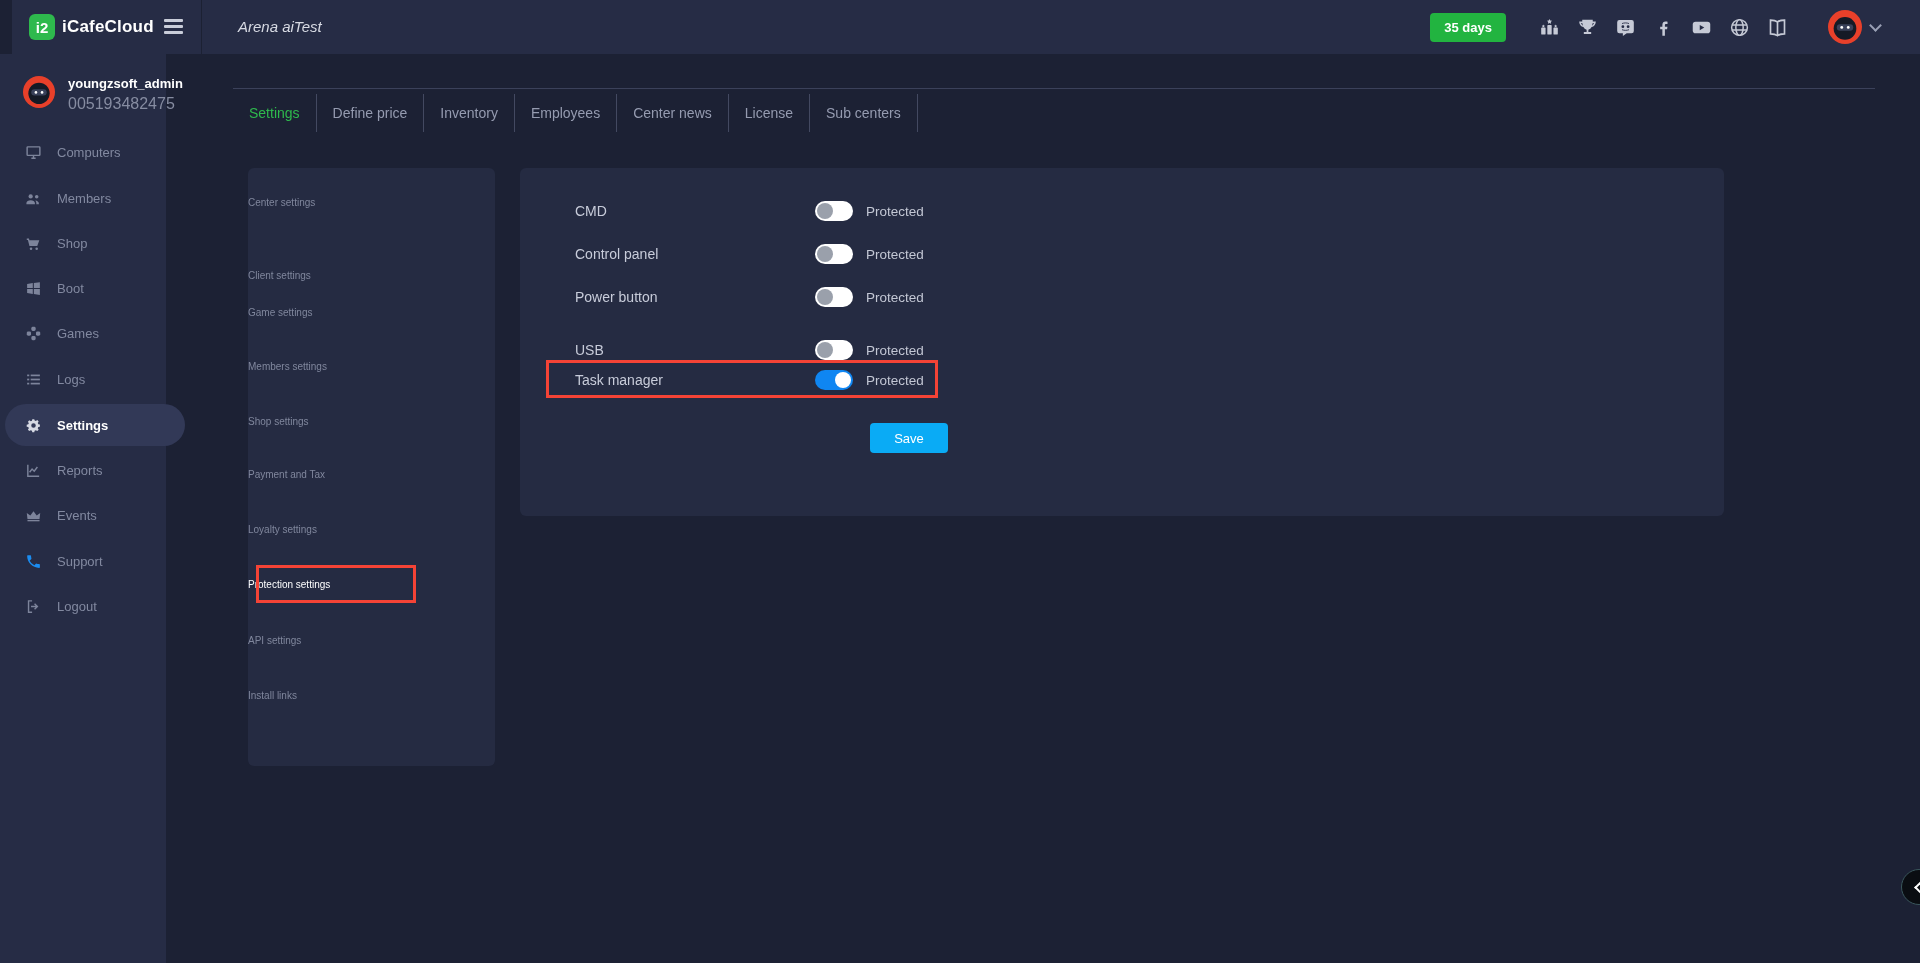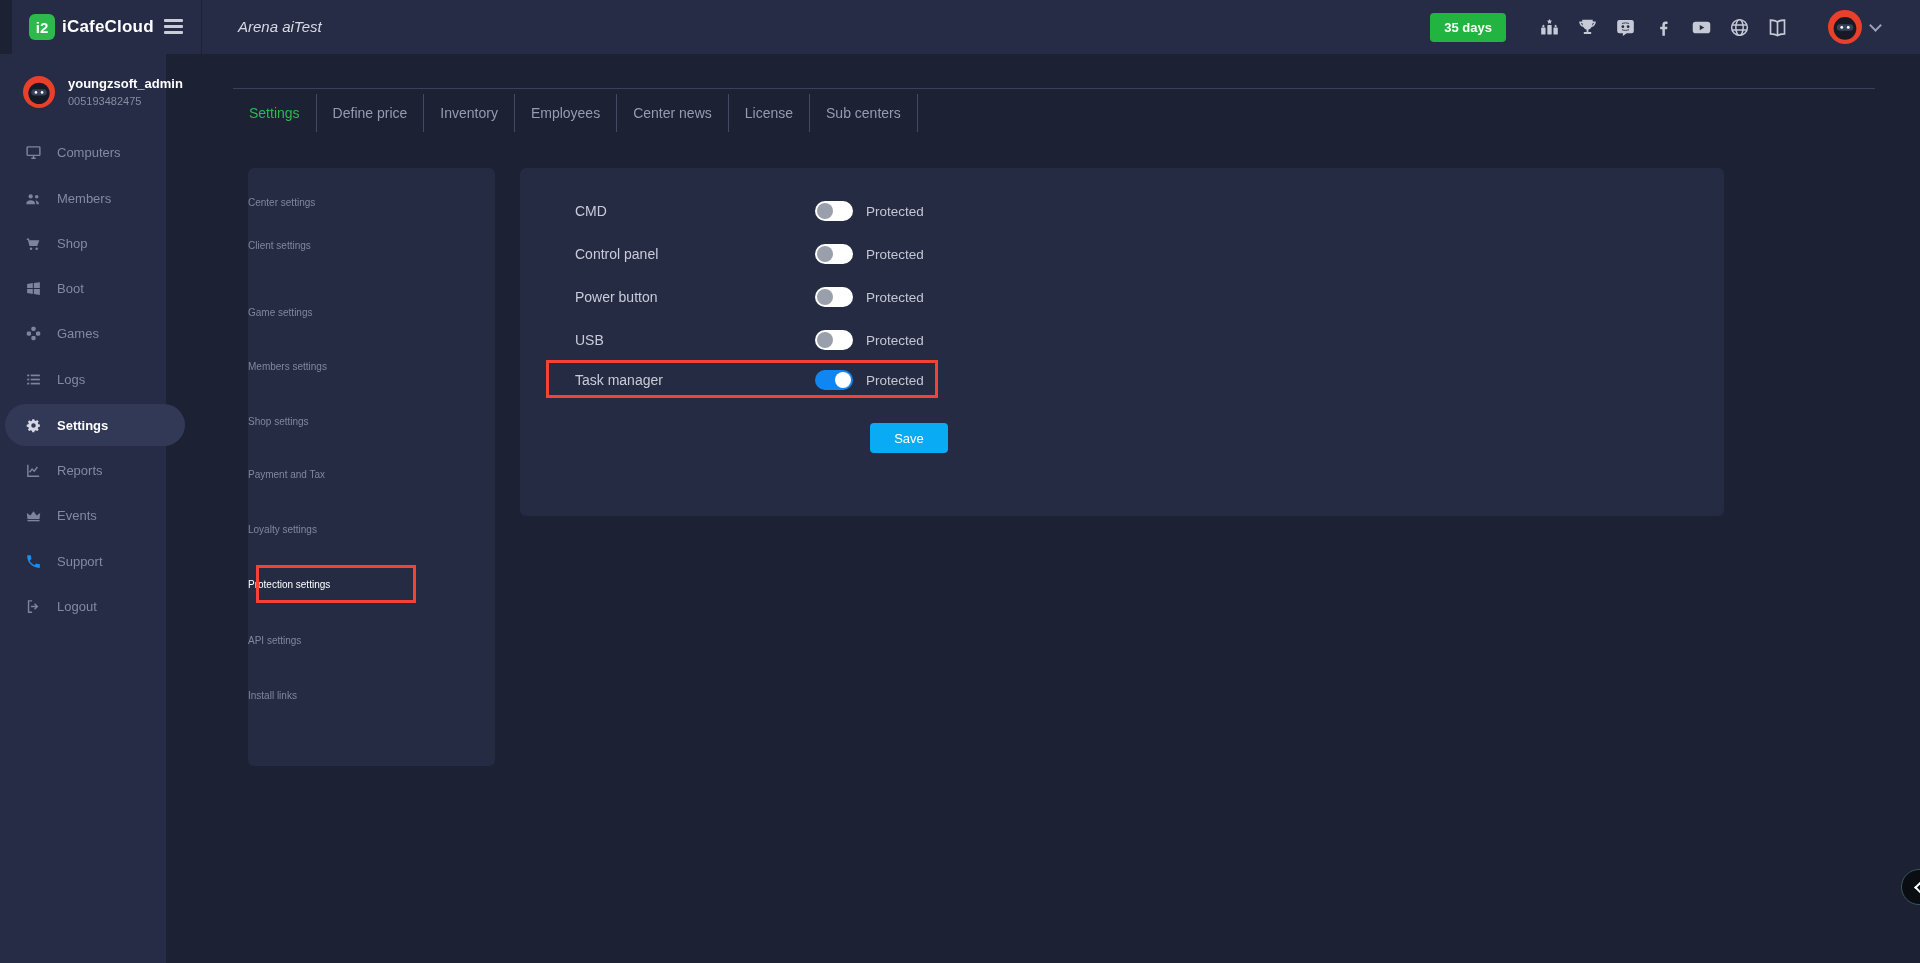--- a/index.html
+++ b/index.html
@@ -18,21 +18,21 @@
   .days-badge{background:var(--badge_green);color:#fff;font-size:13px;font-weight:bold;padding:7px 14px;border-radius:4px;margin-right:24px;cursor:pointer;}
   .tb-icon{width:24px;height:24px;color:#c6cad6;margin:0 7px;display:flex;align-items:center;justify-content:center;cursor:pointer;}
   .tb-icon svg{width:21px;height:21px;}
   .tb-avatar{width:34px;height:34px;border-radius:50%;background:#e8402a;margin-left:32px;display:flex;align-items:center;justify-content:center;cursor:pointer;overflow:hidden;}
   .tb-caret{width:9px;height:9px;border-right:2px solid #9aa0b5;border-bottom:2px solid #9aa0b5;transform:rotate(45deg);margin:-4px 0 0 9px;cursor:pointer;}
 
   
   .sidebar{position:absolute;left:0;top:54px;width:166px;height:909px;background:var(--topbar_bg);z-index:4;}
   .user-avatar{position:absolute;left:23px;top:22px;width:32px;height:32px;border-radius:50%;background:#e8402a;display:flex;align-items:center;justify-content:center;overflow:hidden;}
   .user-name{position:absolute;left:68px;top:22px;color:#fff;font-size:13px;font-weight:bold;}
-  .user-id{position:absolute;left:68px;top:41px;color:#868ca1;font-size:11px;}
+  .user-id{position:absolute;left:68px;top:41px;color:#868ca1;font-size:16px;}
   .nav-item{position:absolute;left:0;width:190px;height:30px;display:flex;align-items:center;padding-left:24px;cursor:pointer;color:#8289a0;}
   .nav-item .nav-icon{width:18px;height:18px;display:flex;align-items:center;justify-content:center;color:#7d849b;}
   .nav-item .nav-icon svg{width:17px;height:17px;}
   .nav-item .nav-label{font-size:13px;margin-left:15px;}
   .nav-item.active{left:5px;width:180px;height:42px;background:var(--pill_bg);border-radius:21px;padding-left:19px;}
   .nav-item.active .nav-label{color:#fff;font-weight:bold;}
   .nav-item.active .nav-icon{color:#d6d9e3;}
   [data-name="sidebar-item-support"] .nav-icon{color:var(--support_blue);}
 
   
@@ -269,21 +269,21 @@
     <div class="tab" data-name="tab-define-price">Define price</div>
     <div class="tab" data-name="tab-inventory">Inventory</div>
     <div class="tab" data-name="tab-employees">Employees</div>
     <div class="tab" data-name="tab-center-news">Center news</div>
     <div class="tab" data-name="tab-license">License</div>
     <div class="tab" data-name="tab-sub-centers">Sub centers</div>
   </div>
 
   <div class="menu-card" data-name="settings-menu-card">
     <div class="menu-item" style="top:21px" data-name="menu-item-center-settings">Center settings</div>
-    <div class="menu-item" style="top:64px" data-name="menu-item-client-settings">Client settings</div>
+    <div class="menu-item" style="top:94px" data-name="menu-item-client-settings">Client settings</div>
     <div class="menu-item" style="top:131px" data-name="menu-item-game-settings">Game settings</div>
     <div class="menu-item" style="top:185px" data-name="menu-item-members-settings">Members settings</div>
     <div class="menu-item" style="top:240px" data-name="menu-item-shop-settings">Shop settings</div>
     <div class="menu-item" style="top:293px" data-name="menu-item-payment-and-tax">Payment and Tax</div>
     <div class="menu-item" style="top:348px" data-name="menu-item-loyalty-settings">Loyalty settings</div>
     <div class="menu-item selected" style="top:403px" data-name="menu-item-protection-settings">Protection settings</div>
     <div class="menu-item" style="top:459px" data-name="menu-item-api-settings">API settings</div>
     <div class="menu-item" style="top:514px" data-name="menu-item-install-links">Install links</div>
     <div class="hl-box" style="left:8px;top:397px;width:160px;height:38px" data-name="highlight-box-protection-settings"></div>
   </div>
@@ -303,21 +303,21 @@
         </span>
       <span class="prot-state" data-name="toggle-state-label">Protected</span>
     </div>
     <div class="prot-row" style="top:115px" data-name="protection-row-power-button">
       <span class="prot-label" data-name="row-label">Power button</span>
       <span class="toggle" data-name="protected-toggle">
           <span class="knob" data-name="toggle-knob"></span>
         </span>
       <span class="prot-state" data-name="toggle-state-label">Protected</span>
     </div>
-    <div class="prot-row" style="top:158px" data-name="protection-row-usb">
+    <div class="prot-row" style="top:168px" data-name="protection-row-usb">
       <span class="prot-label" data-name="row-label">USB</span>
       <span class="toggle" data-name="protected-toggle">
           <span class="knob" data-name="toggle-knob"></span>
         </span>
       <span class="prot-state" data-name="toggle-state-label">Protected</span>
     </div>
     <div class="prot-row" style="top:198px" data-name="protection-row-task-manager">
       <span class="prot-label" data-name="row-label">Task manager</span>
       <span class="toggle on" data-name="protected-toggle">
           <span class="knob" data-name="toggle-knob"></span>

